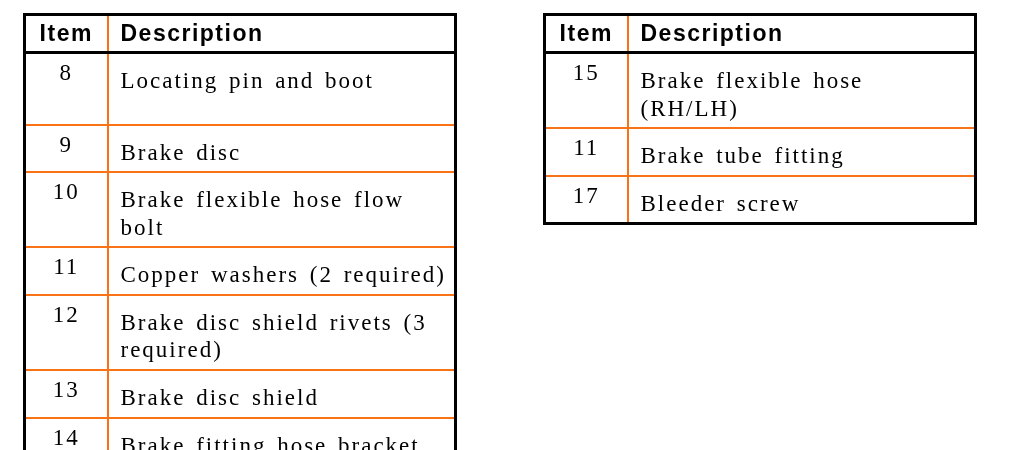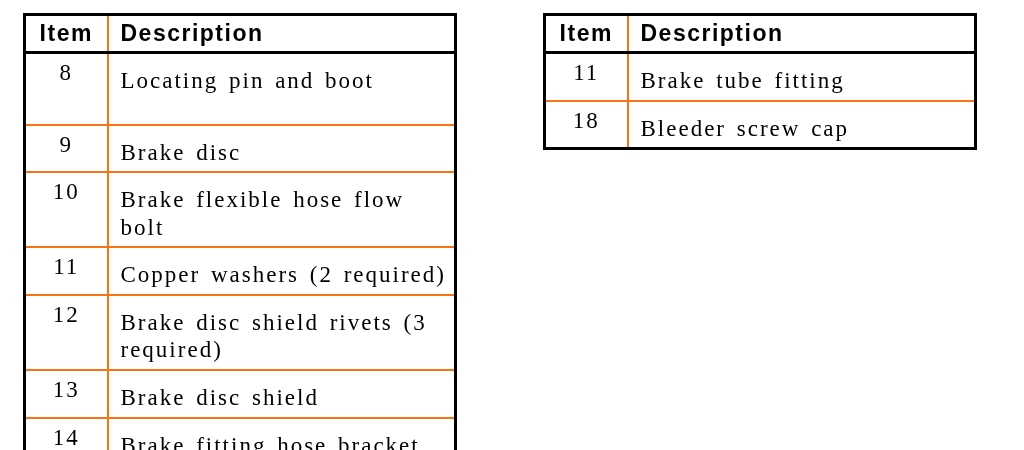--- a/index.html
+++ b/index.html
@@ -99,23 +99,27 @@
 
   <table class="parts-table table-right">
     <thead>
       <tr>
         <th class="col-item">Item</th>
         <th class="col-desc">Description</th>
       </tr>
     </thead>
     <tbody>
       <tr>
+        <td class="col-item">15</td>
+        <td class="col-desc">Brake flexible hose (RH/LH)</td>
+      </tr>
+      <tr>
         <td class="col-item">11</td>
         <td class="col-desc">Brake tube fitting</td>
       </tr>
       <tr>
-        <td class="col-item">18</td>
-        <td class="col-desc">Bleeder screw cap</td>
+        <td class="col-item">17</td>
+        <td class="col-desc">Bleeder screw</td>
       </tr>
     </tbody>
   </table>
 
 </div>
 
 </body></html>

